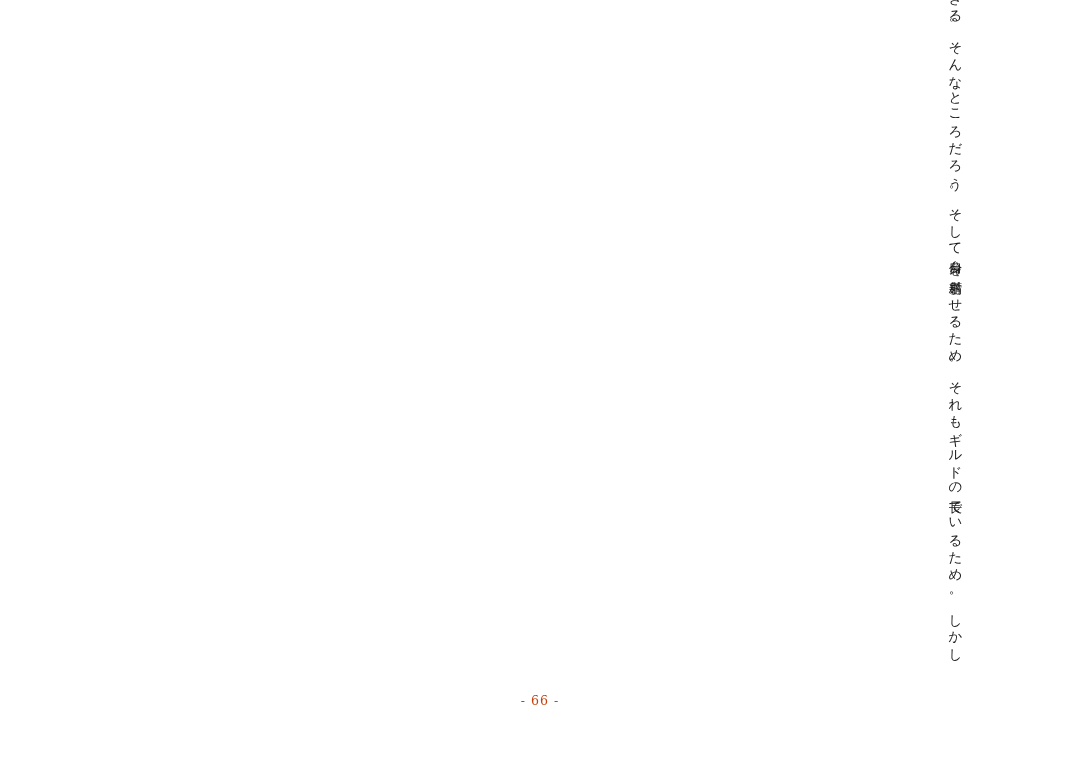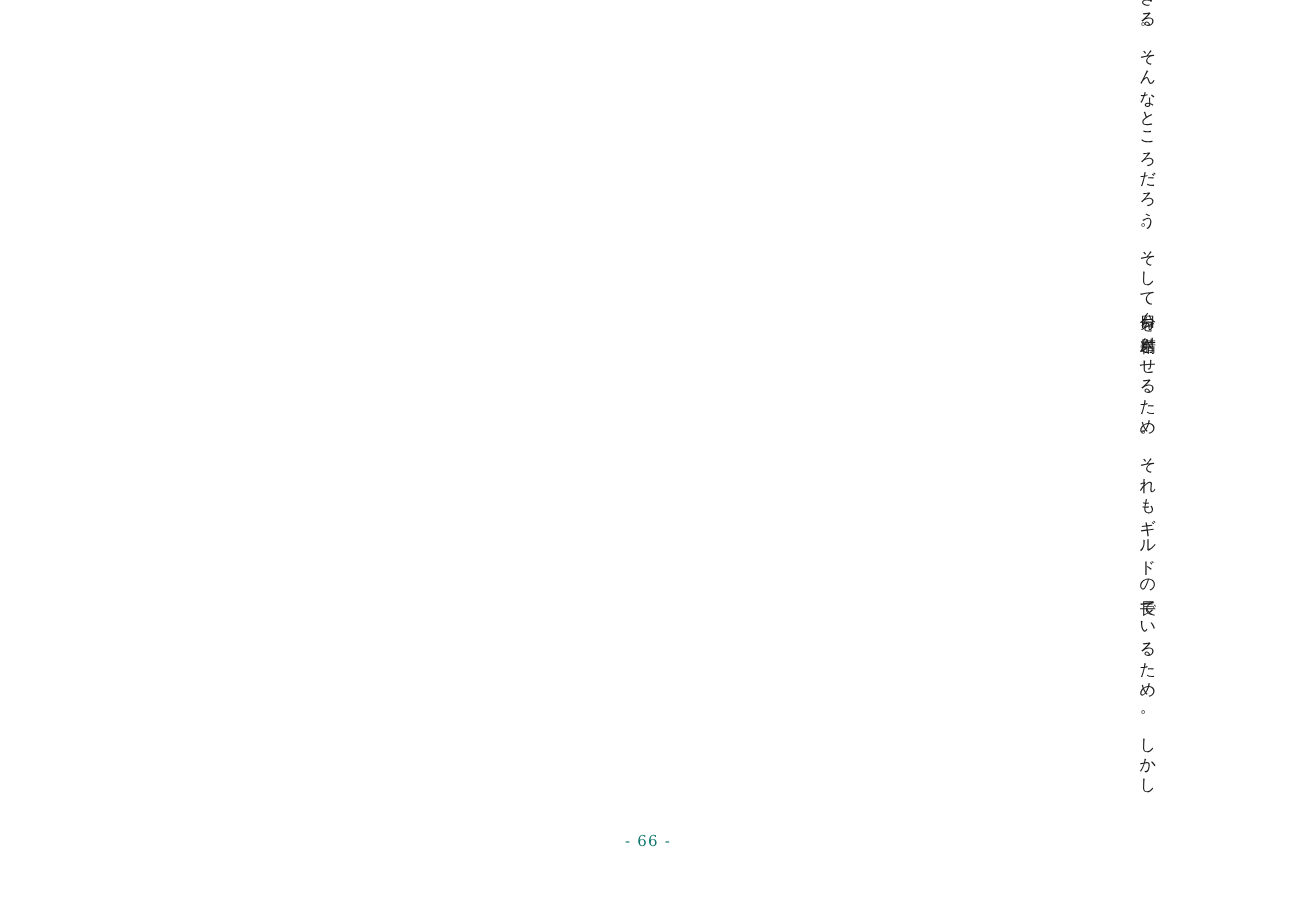--- a/index.html
+++ b/index.html
@@ -54,21 +54,21 @@
   .col.indent {
     padding-top: 14px;
   }
   .page-number {
     position: absolute;
     left: 0;
     right: 0;
     bottom: 56px;
     text-align: center;
     font-size: 12.5px;
-    color: #0f766e;
+    color: #c2410c;
     letter-spacing: 1px;
     font-family: "DejaVu Serif", "Liberation Serif", serif;
   }
 </style>
 </head>
 <body>
 
 <div class="page">
 
   <div class="text-body" id="text-body">

